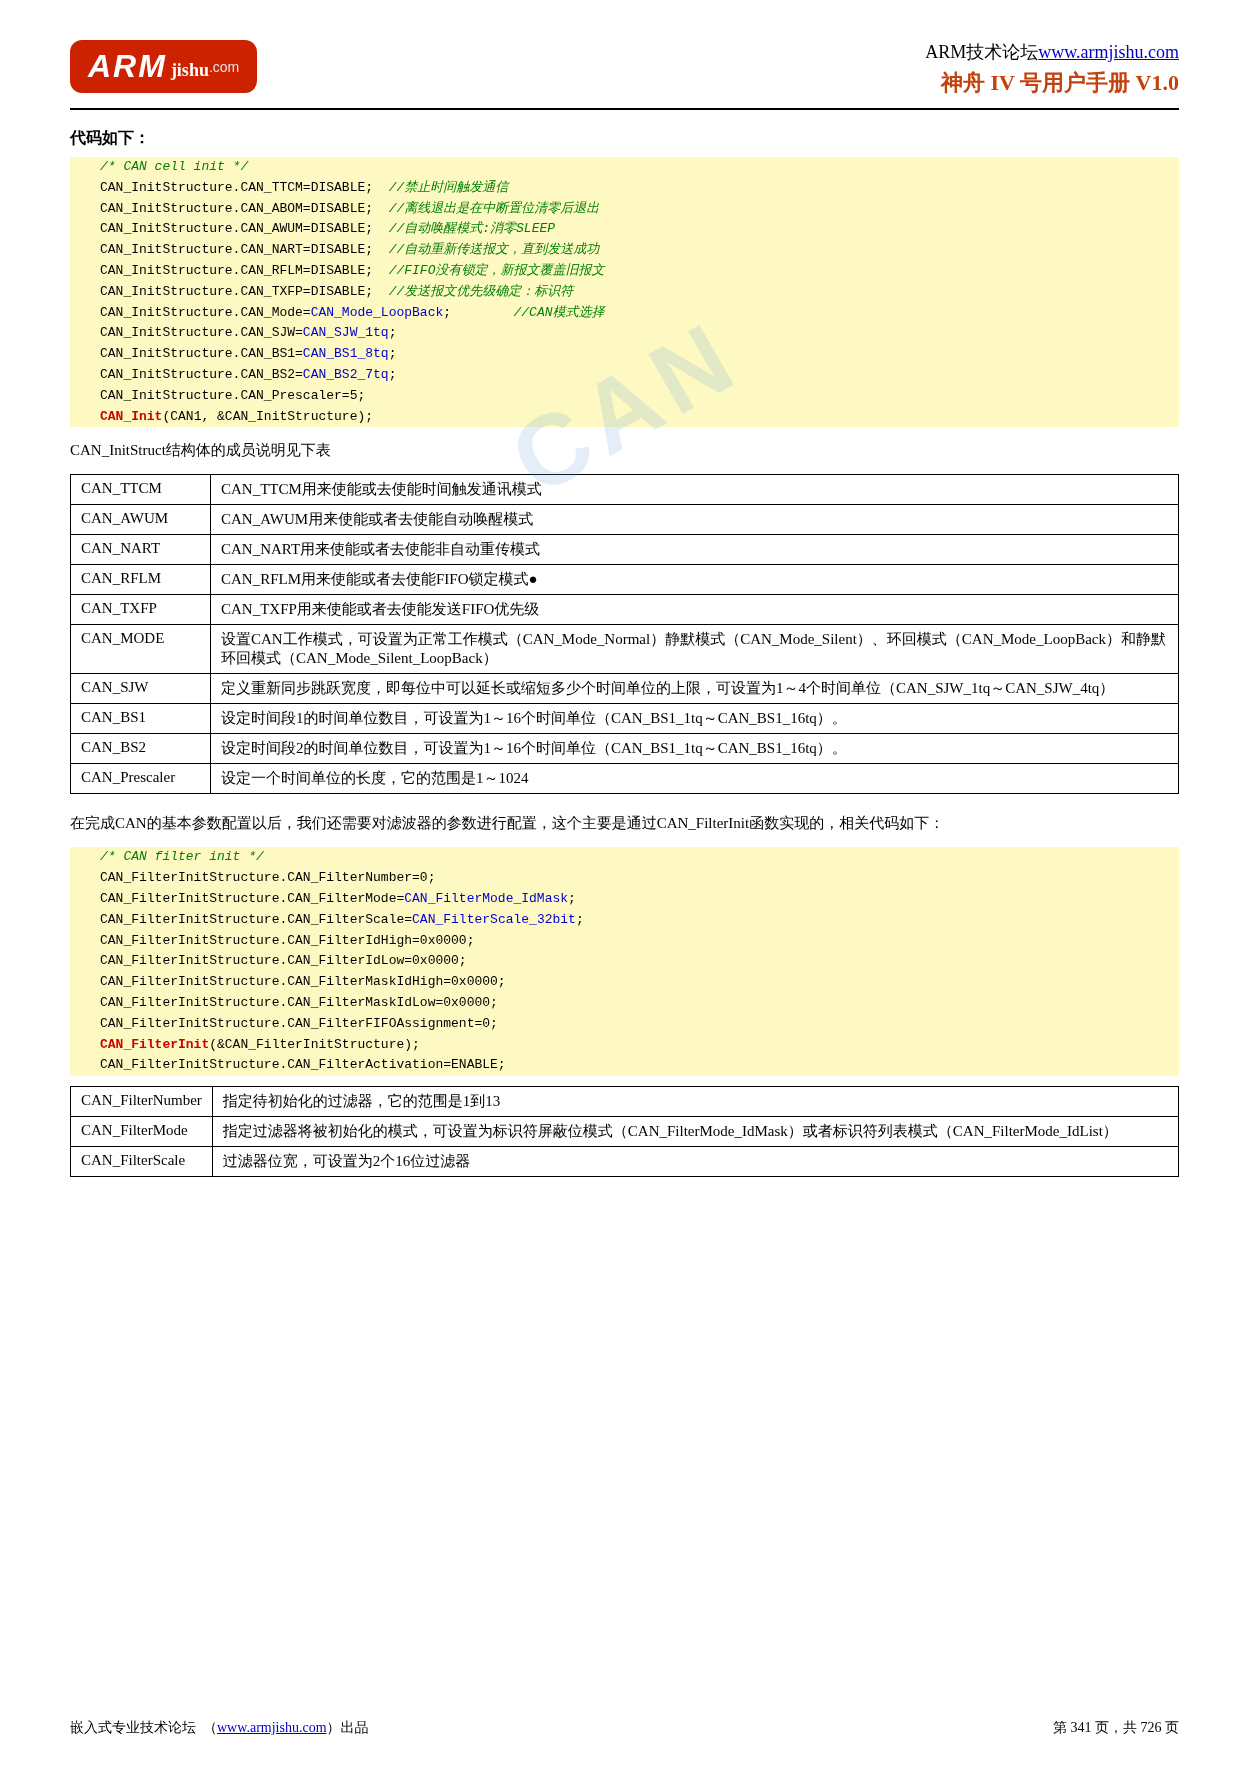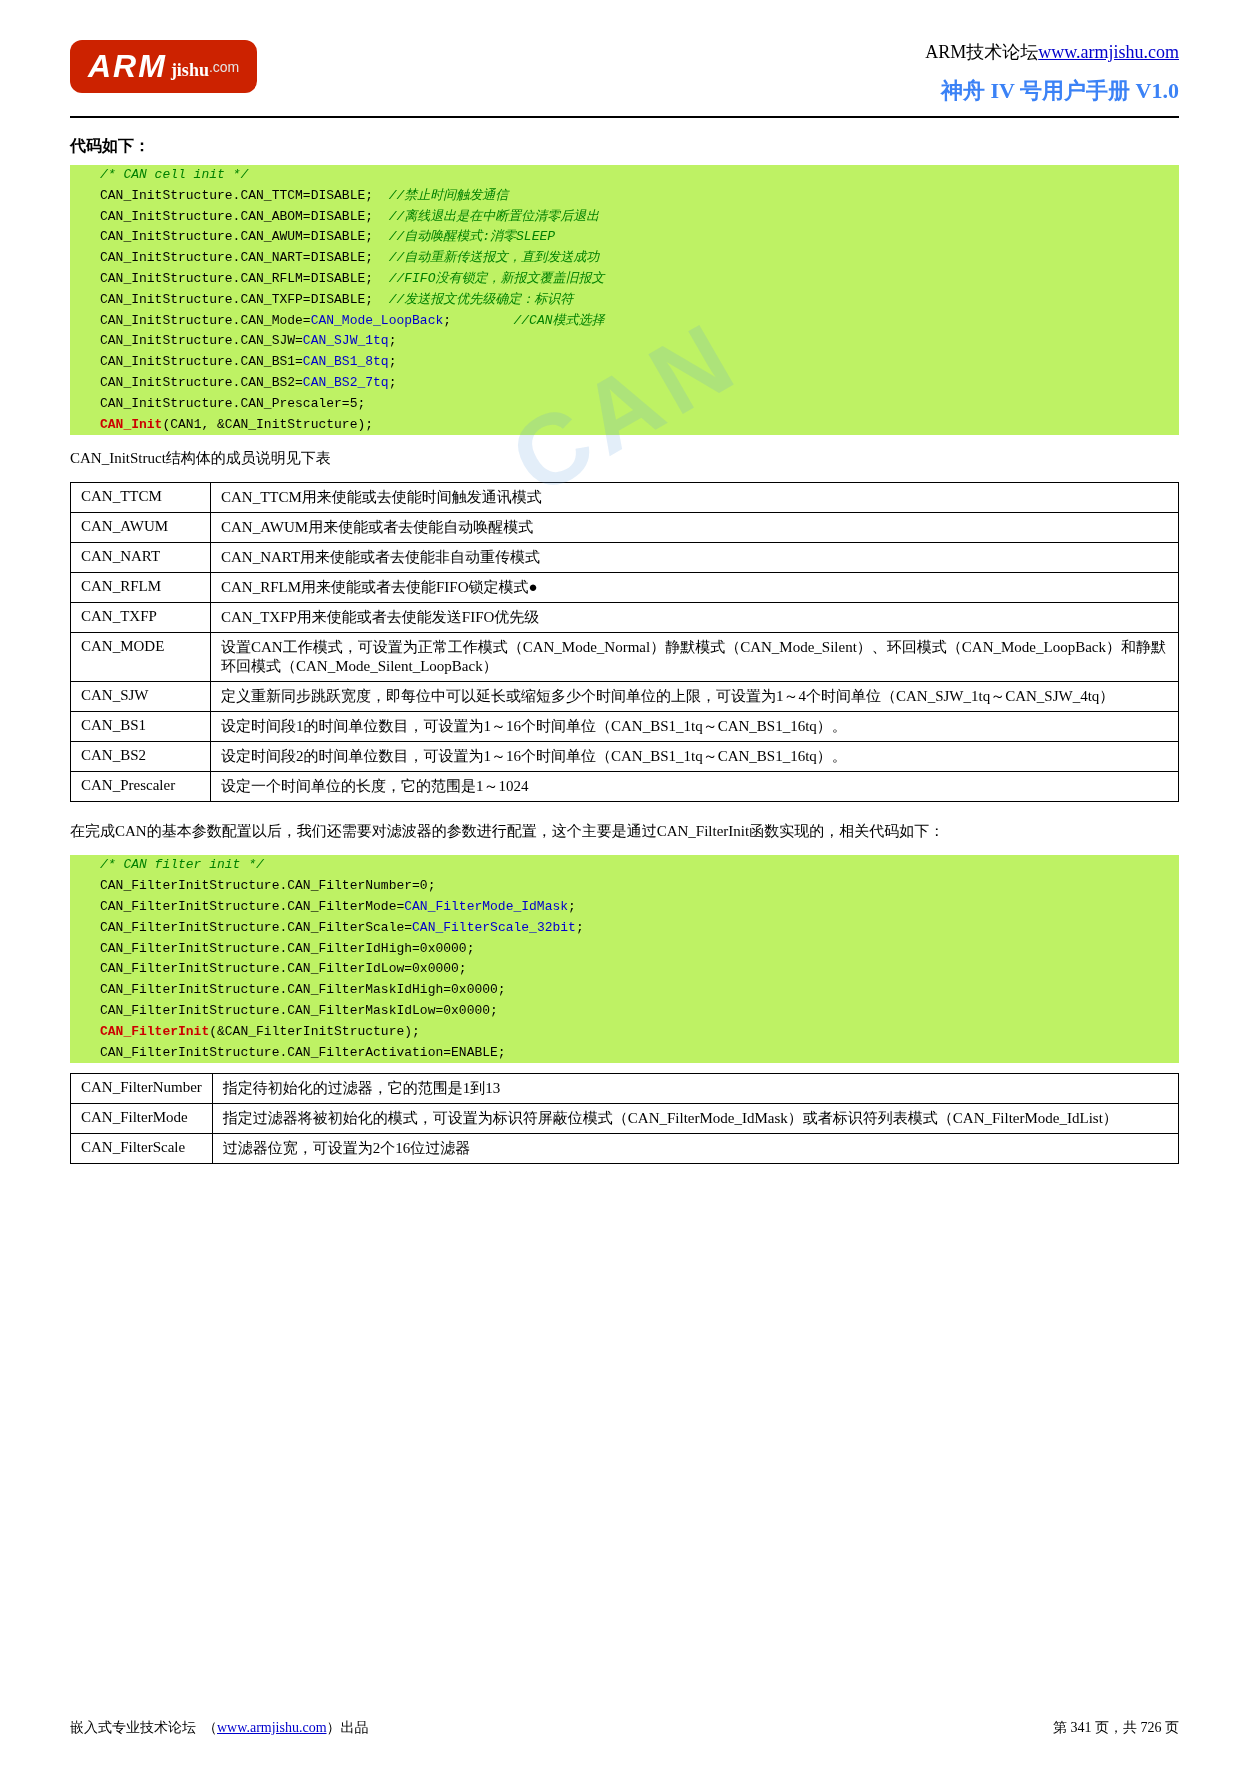--- a/index.html
+++ b/index.html
@@ -64,39 +64,39 @@
       font-size: 18px;
       color: #000;
     }
     .header-title-line1 a {
       color: #0000cc;
       text-decoration: underline;
     }
     .header-title-line2 {
       font-size: 22px;
       font-weight: bold;
-      color: #3b82f6;
-      margin-top: 12px;
+      color: #c2410c;
+      margin-top: 4px;
     }
     .header-divider {
       border: none;
       border-top: 2px solid #000;
       margin: 8px 0 18px 0;
     }
     
     .section-title {
       font-size: 16px;
       font-weight: bold;
       margin-bottom: 8px;
     }
     
     .code-block {
       font-family: "Courier New", Courier, monospace;
       font-size: 13px;
-      background: #bef264;
+      background: #fef9c3;
       margin-bottom: 10px;
       line-height: 1.6;
       padding-left: 30px;
     }
     
     .data-table {
       width: 100%;
       border-collapse: collapse;
       margin-bottom: 16px;
       font-size: 15px;
@@ -246,20 +246,21 @@
 
   <div class="code-block">
     <div><span class="cg">/* CAN filter init */</span></div>
     <div><span class="cv">CAN_FilterInitStructure.CAN_FilterNumber=0;</span></div>
     <div><span class="cv">CAN_FilterInitStructure.CAN_FilterMode=</span><span class="cb">CAN_FilterMode_IdMask</span><span class="cv">;</span></div>
     <div><span class="cv">CAN_FilterInitStructure.CAN_FilterScale=</span><span class="cb">CAN_FilterScale_32bit</span><span class="cv">;</span></div>
     <div><span class="cv">CAN_FilterInitStructure.CAN_FilterIdHigh=0x0000;</span></div>
     <div><span class="cv">CAN_FilterInitStructure.CAN_FilterIdLow=0x0000;</span></div>
     <div><span class="cv">CAN_FilterInitStructure.CAN_FilterMaskIdHigh=0x0000;</span></div>
     <div><span class="cv">CAN_FilterInitStructure.CAN_FilterMaskIdLow=0x0000;</span></div>
+    <div><span class="cv">CAN_FilterInitStructure.CAN_FilterFIFOAssignment=0;</span></div>
     <div><span class="cr">CAN_FilterInit</span><span class="cv">(&amp;CAN_FilterInitStructure);</span></div>
     <div><span class="cv">CAN_FilterInitStructure.CAN_FilterActivation=ENABLE;</span></div>
   </div>
 
   <table class="data-table">
     <tbody>
         <tr>
       <td>CAN_FilterNumber</td>
       <td>指定待初始化的过滤器，它的范围是1到13</td>
     </tr>

